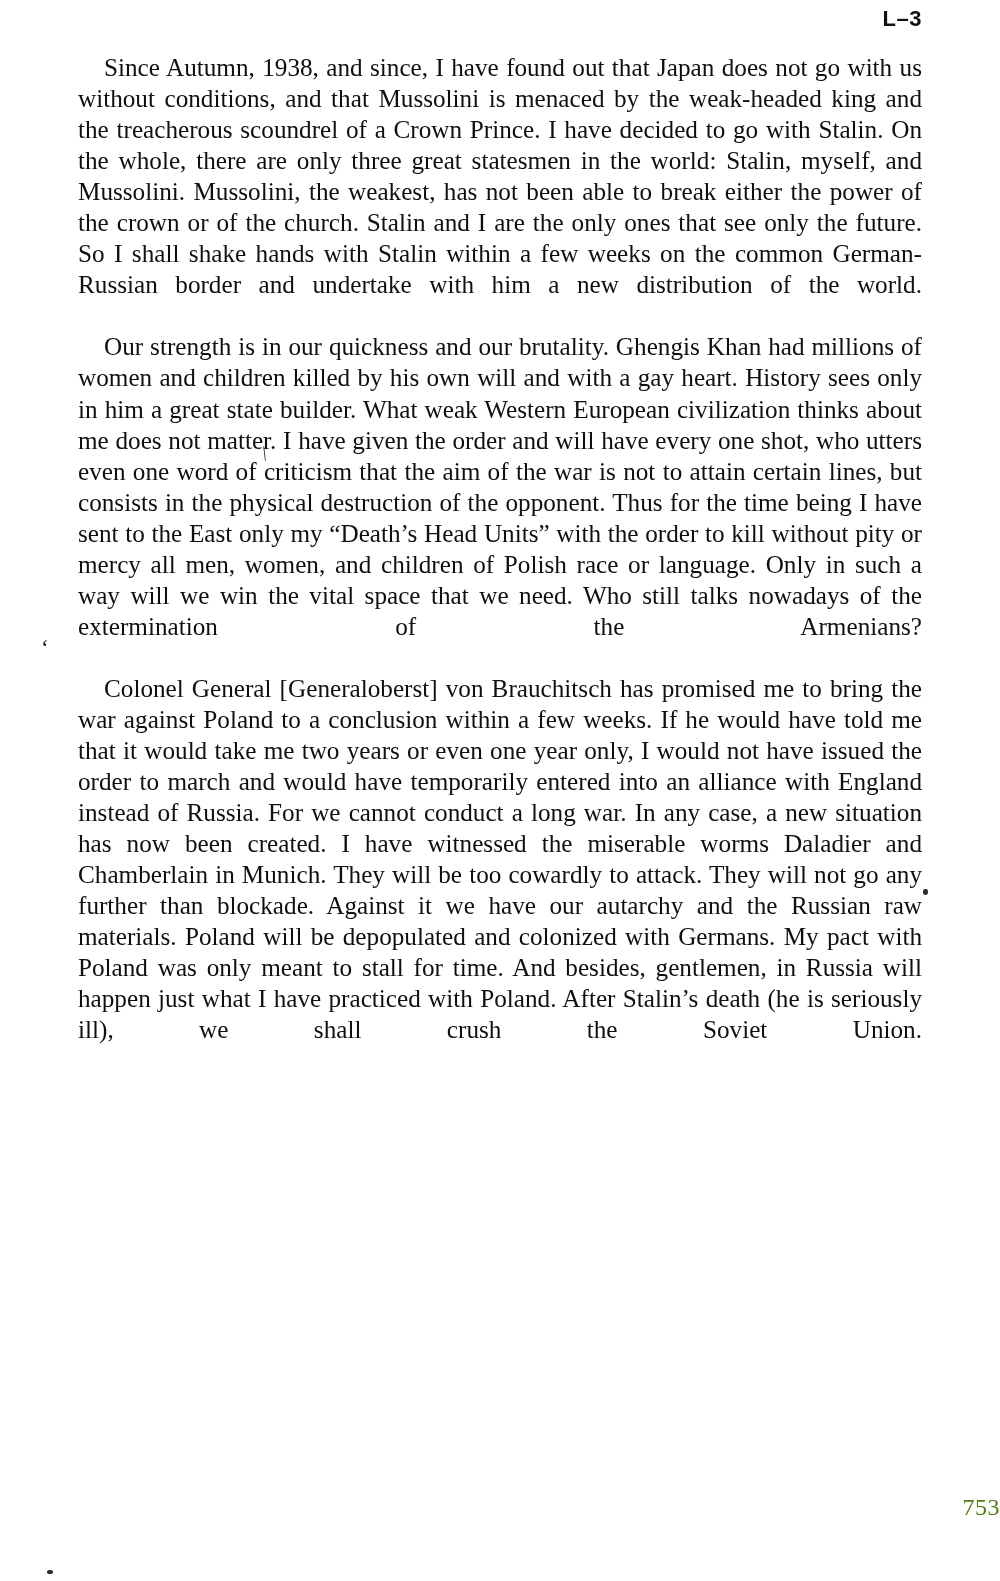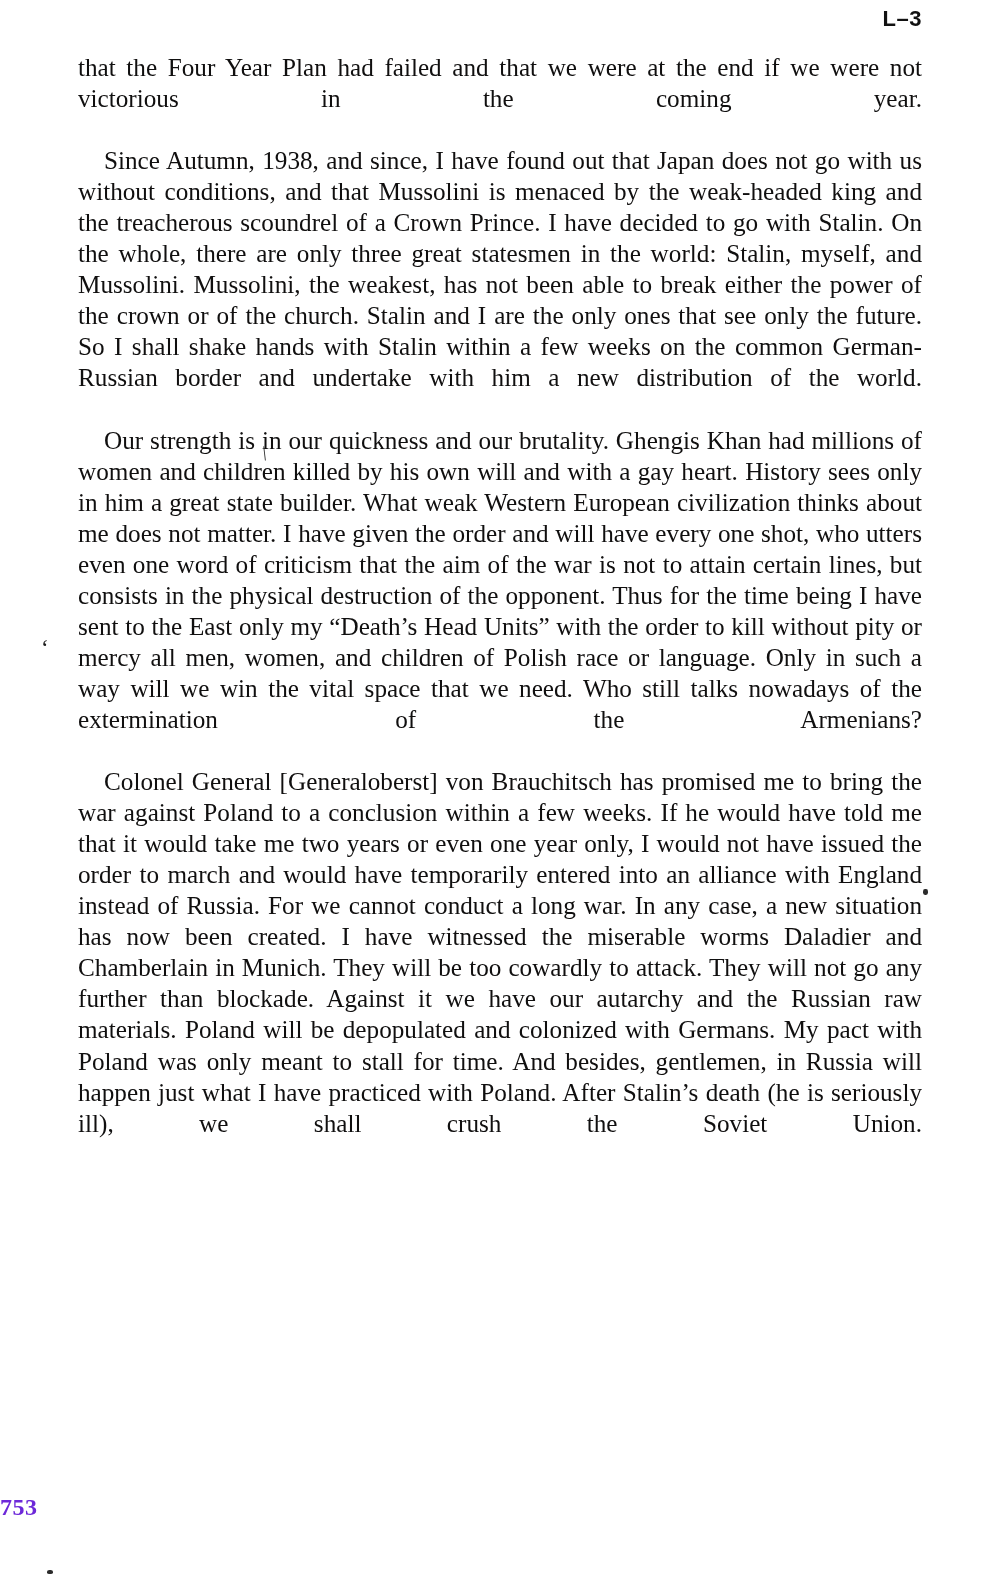--- a/index.html
+++ b/index.html
@@ -64,24 +64,24 @@
     display: inline-block;
     width: 100%;
   }
 
   
   #folio {
     position: absolute;
     left: 0;
     right: 0;
     top: 1494px;
-    text-align: left;
+    text-align: right;
     font-size: 24px;
-    font-weight: bold;
-    color: #6d28d9;
+    font-weight: normal;
+    color: #4d7c0f;
     letter-spacing: 0.5px;
   }
 
   
   .speck {
     position: absolute;
     background: #2b2b2b;
     border-radius: 40%;
   }
 
@@ -105,21 +105,20 @@
   }
 </style>
 </head>
 <body style="background: rgb(255, 255, 255);">
 
 <div id="page" style="background: rgb(255, 255, 255);">
 
   <div id="running-head">L–3</div>
 
   <div id="textblock" style="color: rgb(16, 15, 15);">
-    <p class="cont">that the Four Year Plan had failed and that we were at the end if we were not victorious in the coming year.</p>
     <p>Since Autumn, 1938, and since, I have found out that Japan does not go with us without conditions, and that Mussolini is menaced by the weak-headed king and the treacherous scoundrel of a Crown Prince. I have decided to go with Stalin. On the whole, there are only three great statesmen in the world: Stalin, myself, and Mussolini. Mussolini, the weakest, has not been able to break either the power of the crown or of the church. Stalin and I are the only ones that see only the future. So I shall shake hands with Stalin within a few weeks on the common German-Russian border and undertake with him a new distribution of the world.</p>
     <p>Our strength is in our quickness and our brutality. Ghengis Khan had millions of women and children killed by his own will and with a gay heart.  History sees only in him a great state builder. What weak Western European civilization thinks about me does not matter. I have given the order and will have every one shot, who utters even one word of criticism that the aim of the war is not to attain certain lines, but consists in the physical destruction of the opponent. Thus for the time being I have sent to the East only my “Death’s Head Units” with the order to kill without pity or mercy all men, women, and children of Polish race or language. Only in such a way will we win the vital space that we need. Who still talks nowadays of the extermination of the Armenians?</p>
     <p>Colonel General [Generaloberst] von Brauchitsch has promised me to bring the war against Poland to a conclusion within a few weeks. If he would have told me that it would take me two years or even one year only, I would not have issued the order to march and would have temporarily entered into an alliance with England instead of Russia. For we cannot conduct a long war. In any case, a new situation has now been created. I have witnessed the miserable worms Daladier and Chamberlain in Munich. They will be too cowardly to attack.  They will not go any further than blockade.  Against it we have our autarchy and the Russian raw materials. Poland will be depopulated and colonized with Germans. My pact with Poland was only meant to stall for time. And besides, gentlemen, in Russia will happen just what I have practiced with Poland. After Stalin’s death (he is seriously ill), we shall crush the Soviet Union.</p>
   </div>
 
   <div id="margin-mark">‘</div>
 
   <div id="stray-tick">\</div>
 
   <div class="speck" style="left:923px; top:889px; width:5px; height:6px;"></div>

